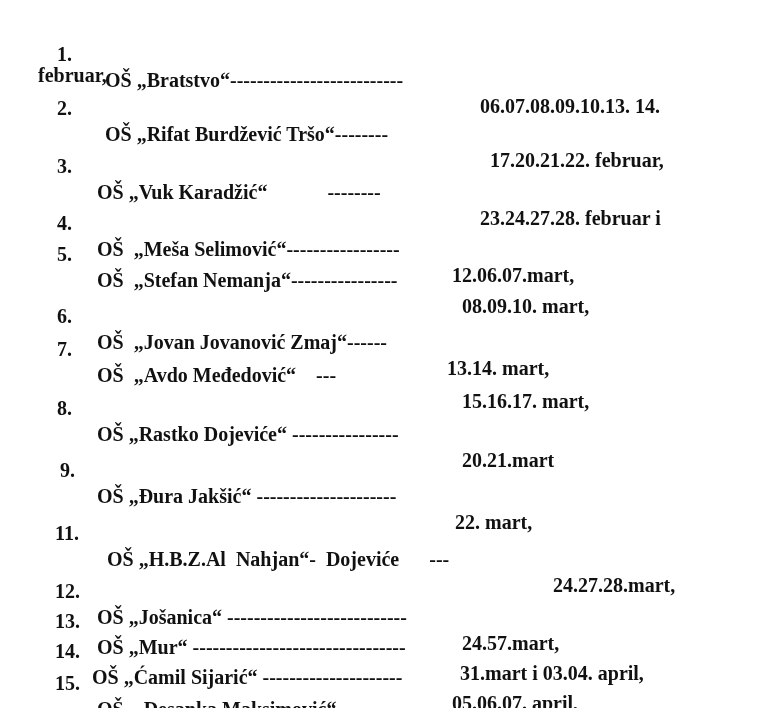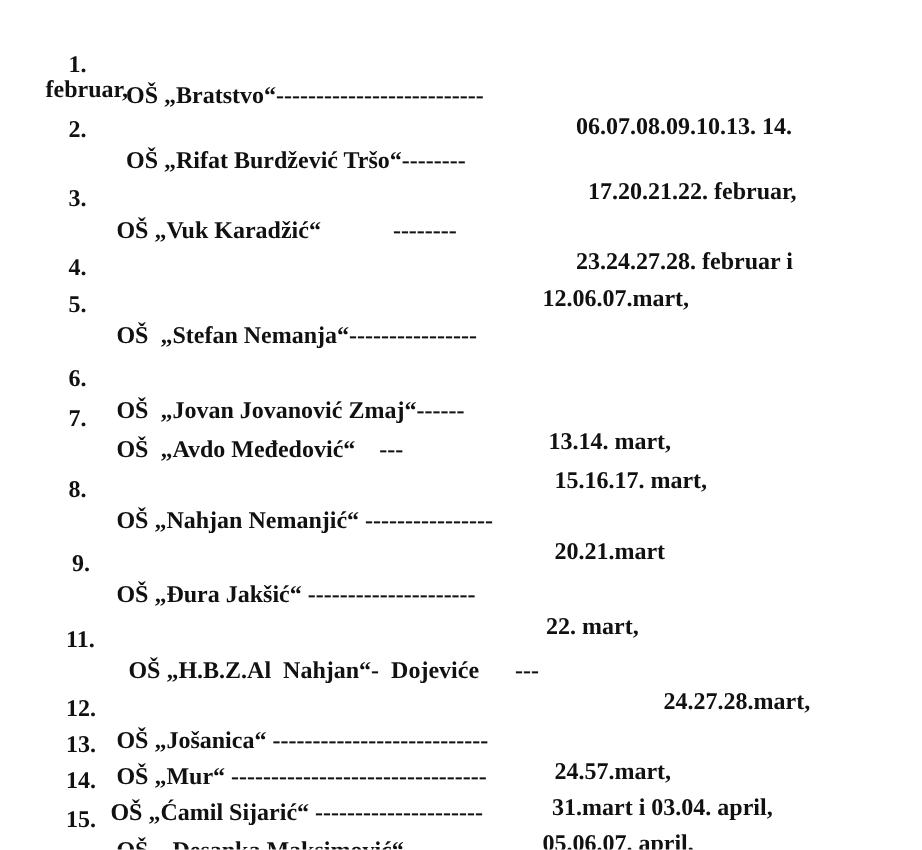--- a/index.html
+++ b/index.html
@@ -41,43 +41,45 @@
   </div>
 
   <div class="line" style="top:127px">
     <span class="num" style="left:57px">3.</span>
     <span class="txt" style="left:97px"><span>OŠ „Vuk Karadžić“</span><span>            --------</span></span>
     <span class="dates" style="left:480px">23.24.27.28. februar i</span>
   </div>
 
   <div class="line" style="top:184px">
     <span class="num" style="left:57px">4.</span>
+    <span class="txt" style="left:97px"><span>OŠ  „Meša Selimović“</span><span>-----------------</span></span>
     <span class="dates" style="left:452px">12.06.07.mart,</span>
   </div>
 
   <div class="line" style="top:215px">
     <span class="num" style="left:57px">5.</span>
     <span class="txt" style="left:97px"><span>OŠ  „Stefan Nemanja“</span><span>----------------</span></span>
+    <span class="dates" style="left:462px">08.09.10. mart,</span>
   </div>
 
   <div class="line" style="top:277px">
     <span class="num" style="left:57px">6.</span>
     <span class="txt" style="left:97px"><span>OŠ  „Jovan Jovanović Zmaj“</span><span>------</span></span>
-    <span class="dates" style="left:457px">13.14. mart,</span>
+    <span class="dates" style="left:447px">13.14. mart,</span>
   </div>
 
   <div class="line" style="top:310px">
     <span class="num" style="left:57px">7.</span>
     <span class="txt" style="left:97px"><span>OŠ  „Avdo Međedović“</span><span>    ---</span></span>
     <span class="dates" style="left:462px">15.16.17. mart,</span>
   </div>
 
   <div class="line" style="top:369px">
     <span class="num" style="left:57px">8.</span>
-    <span class="txt" style="left:97px"><span>OŠ „Nahjan Nemanjić“</span><span> ----------------</span></span>
+    <span class="txt" style="left:97px"><span>OŠ „Rastko Dojeviće“</span><span> ----------------</span></span>
     <span class="dates" style="left:462px">20.21.mart</span>
   </div>
 
   <div class="line" style="top:431px">
     <span class="num" style="left:60px">9.</span>
     <span class="txt" style="left:97px"><span>OŠ „Đura Jakšić“</span><span> ---------------------</span></span>
     <span class="dates" style="left:455px">22. mart,</span>
   </div>
 
 

